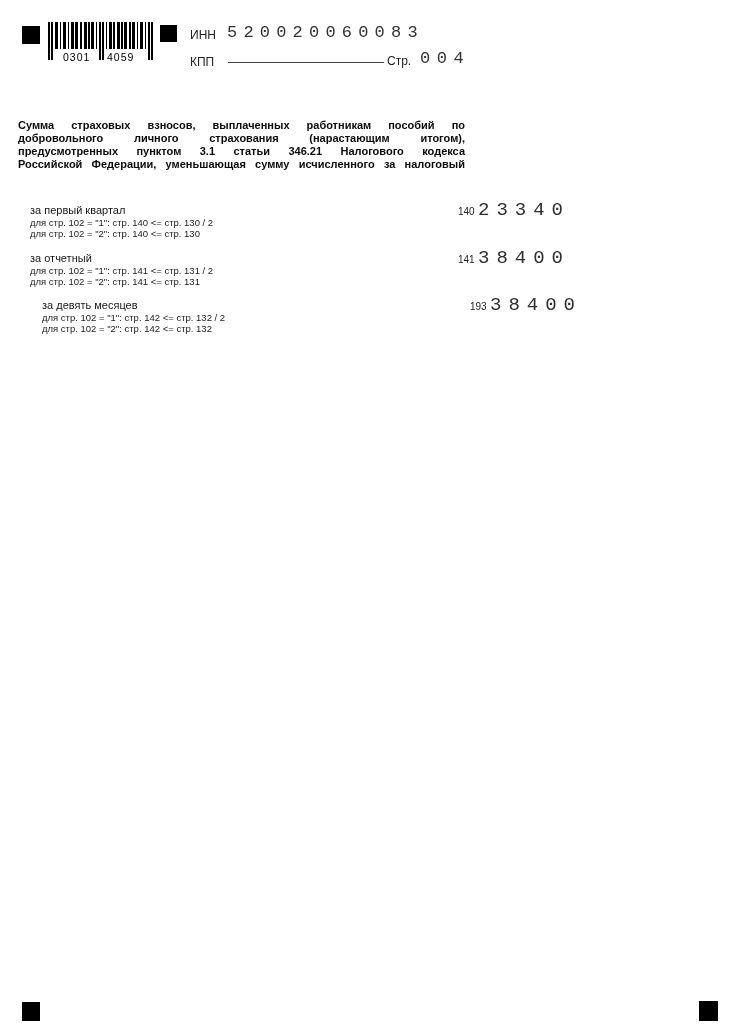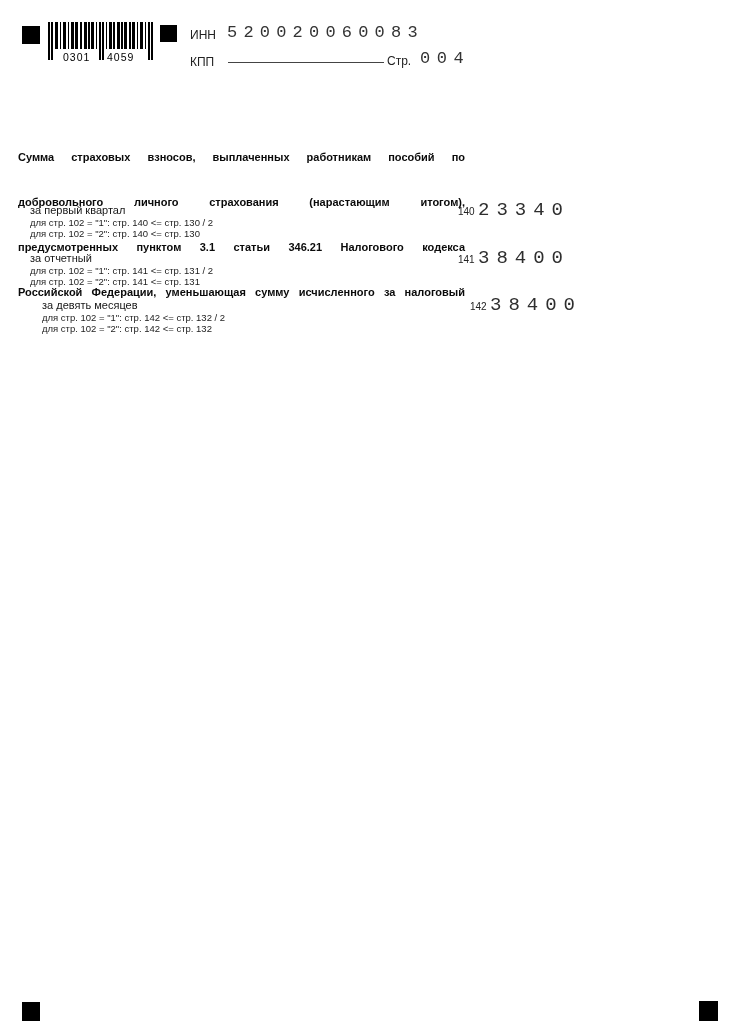--- a/index.html
+++ b/index.html
@@ -33,21 +33,21 @@
     font-family:"Liberation Mono","DejaVu Sans Mono",monospace;
     color:#333;white-space:nowrap;
   }
   .inn-value{position:absolute;left:227px;top:23px;font-size:17px;letter-spacing:6.2px;}
   .kpp-line{position:absolute;left:228px;top:62px;width:156px;border-top:1.2px solid #444;}
   .page-value{position:absolute;left:420px;top:49px;font-size:17px;letter-spacing:6.5px;}
   
   .descr{position:absolute;left:18px;top:119px;width:447px;}
   .pline{
     font-weight:bold;font-size:11px;line-height:12.9px;
-    text-align:justify;text-align-last:justify;color:#0a0a0a;margin-top:32px;
+    text-align:justify;text-align-last:justify;color:#0a0a0a;
   }
   .pline.last{text-align-last:left;}
   
   .frow{position:absolute;left:0;width:596px;height:46px;}
   .rtitle{position:absolute;left:30px;top:0;font-size:11px;line-height:12px;color:#161616;white-space:nowrap;}
   .rcond1{position:absolute;left:30px;top:12.5px;font-size:9.5px;line-height:11px;color:#1c1c1c;white-space:nowrap;}
   .rcond2{position:absolute;left:30px;top:23.5px;font-size:9.5px;line-height:11px;color:#1c1c1c;white-space:nowrap;}
   .rcode{position:absolute;left:458px;top:2px;font-size:10px;color:#222;}
   .rvalue{
     position:absolute;right:33px;top:-5px;
@@ -156,18 +156,18 @@
     <span class="rcond1">для стр. 102 = "1": стр. 141 &lt;= стр. 131 / 2</span>
     <span class="rcond2">для стр. 102 = "2": стр. 141 &lt;= стр. 131</span>
     <span class="rcode">141</span>
     <span class="mono rvalue">38400</span>
   </div>
 
   <div class="frow" style="top:299px;margin-left:12px;">
     <span class="rtitle">за девять месяцев</span>
     <span class="rcond1">для стр. 102 = "1": стр. 142 &lt;= стр. 132 / 2</span>
     <span class="rcond2">для стр. 102 = "2": стр. 142 &lt;= стр. 132</span>
-    <span class="rcode">142</span>
+    <span class="rcode">193</span>
     <span class="mono rvalue">38400</span>
   </div>
 
 
 </div>
 
 </body></html>

